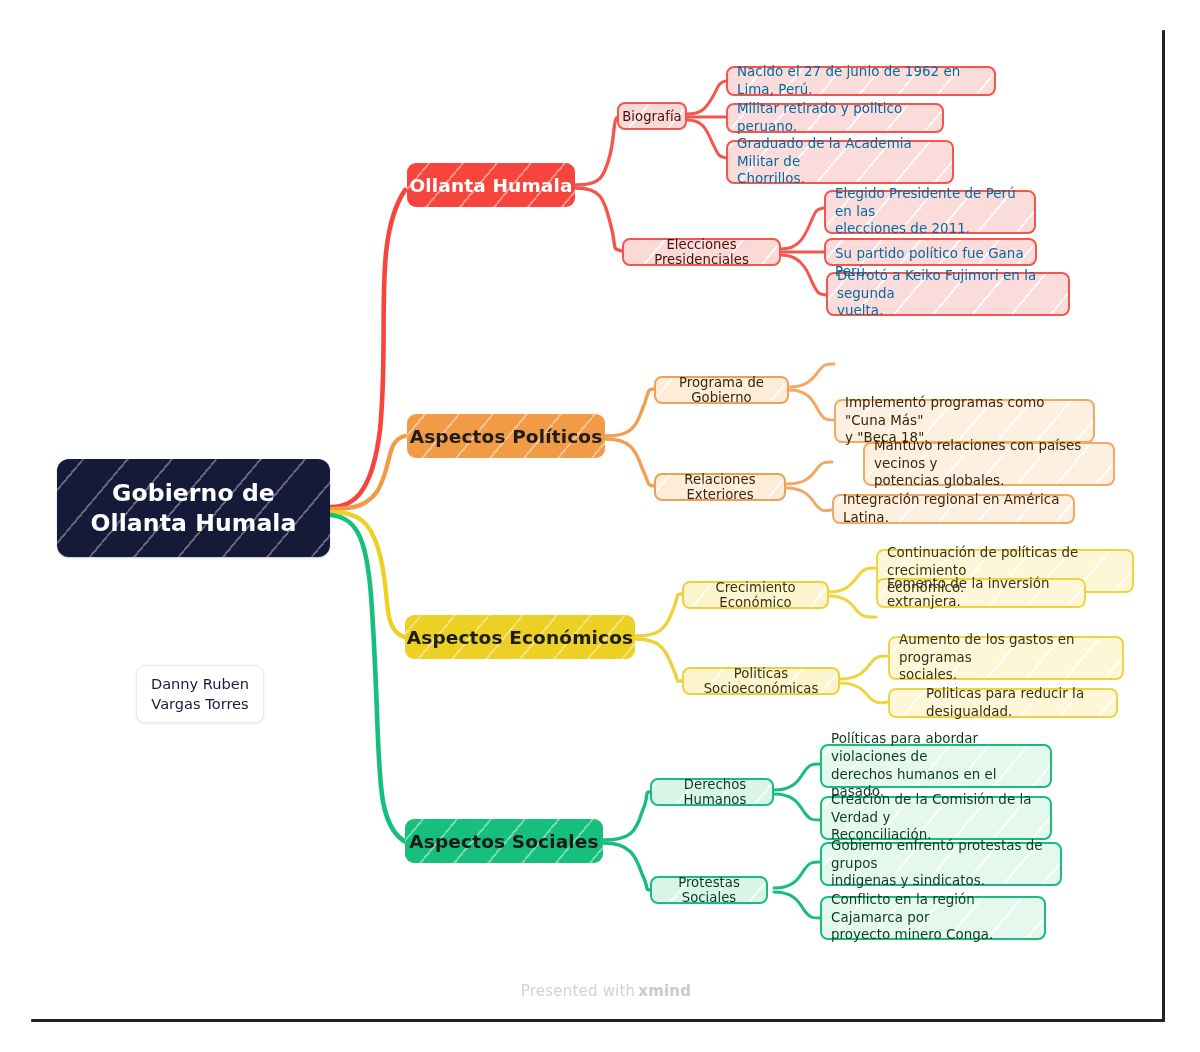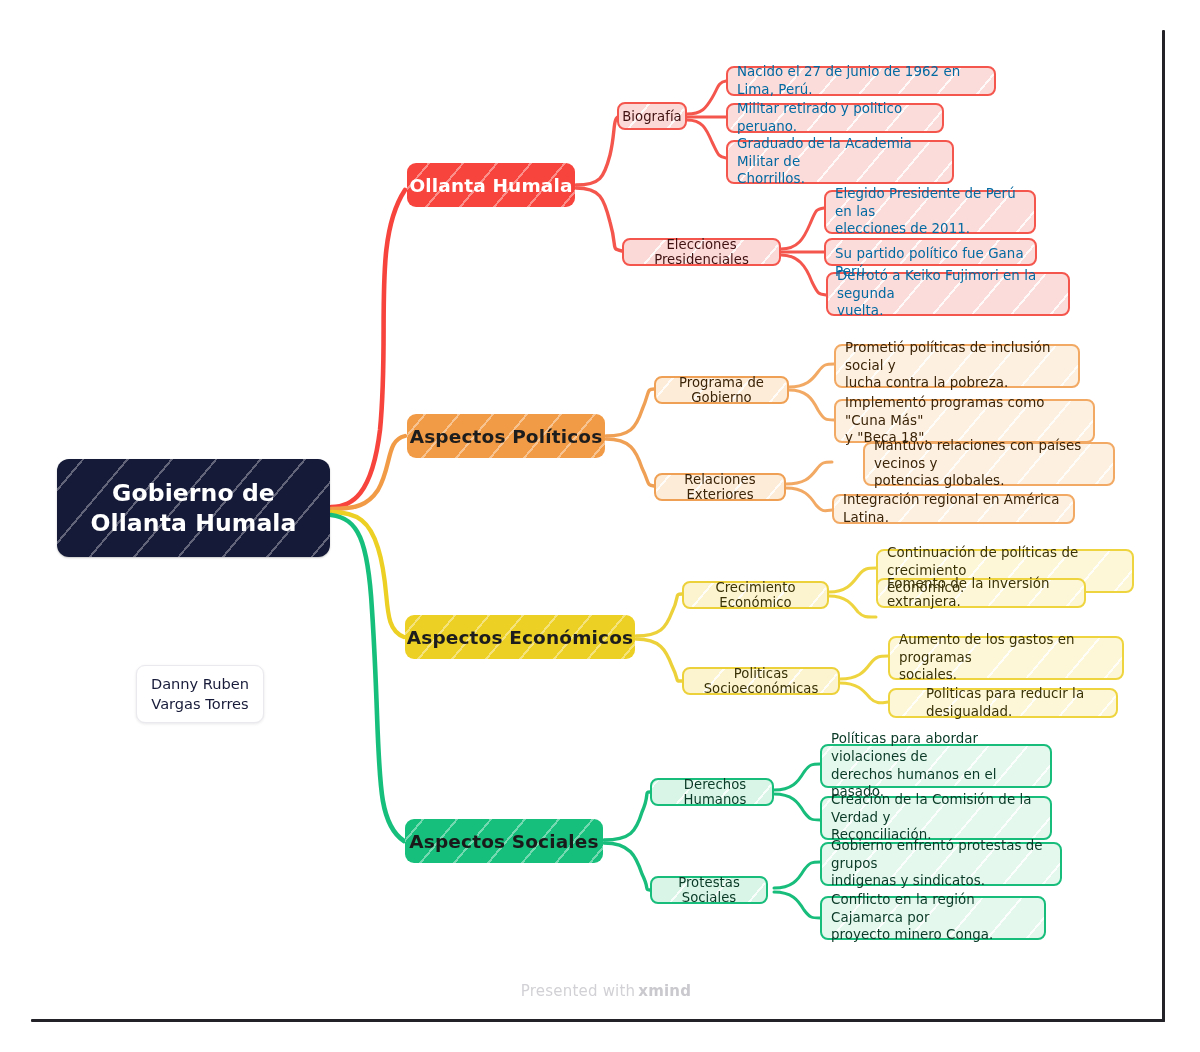--- a/index.html
+++ b/index.html
@@ -357,24 +357,20 @@
     <span class="txt">Aspectos Políticos</span>
   </div>
 
   <div class="node sub-topic st-orange hatch-soft" style="left:654px; top:376px; width:135px;">
     <span class="txt">Programa de Gobierno</span>
   </div>
   <div class="node sub-topic st-orange hatch-soft" style="left:654px; top:473px; width:132px;">
     <span class="txt">Relaciones Exteriores</span>
   </div>
 
-  <div class="node leaf lf-orange hatch-soft" style="left:834px; top:344px; width:246px; height:44px;">
-    <span class="txt">Prometió políticas de inclusión social y
-lucha contra la pobreza.</span>
-  </div>
   <div class="node leaf lf-orange hatch-soft" style="left:834px; top:399px; width:261px; height:44px;">
     <span class="txt">Implementó programas como "Cuna Más"
 y "Beca 18".</span>
   </div>
 
   <div class="node leaf lf-orange hatch-soft" style="left:863px; top:442px; width:252px; height:44px;">
     <span class="txt">Mantuvo relaciones con países vecinos y
 potencias globales.</span>
   </div>
   <div class="node leaf lf-orange hatch-soft" style="left:832px; top:494px; width:243px; height:30px;">

